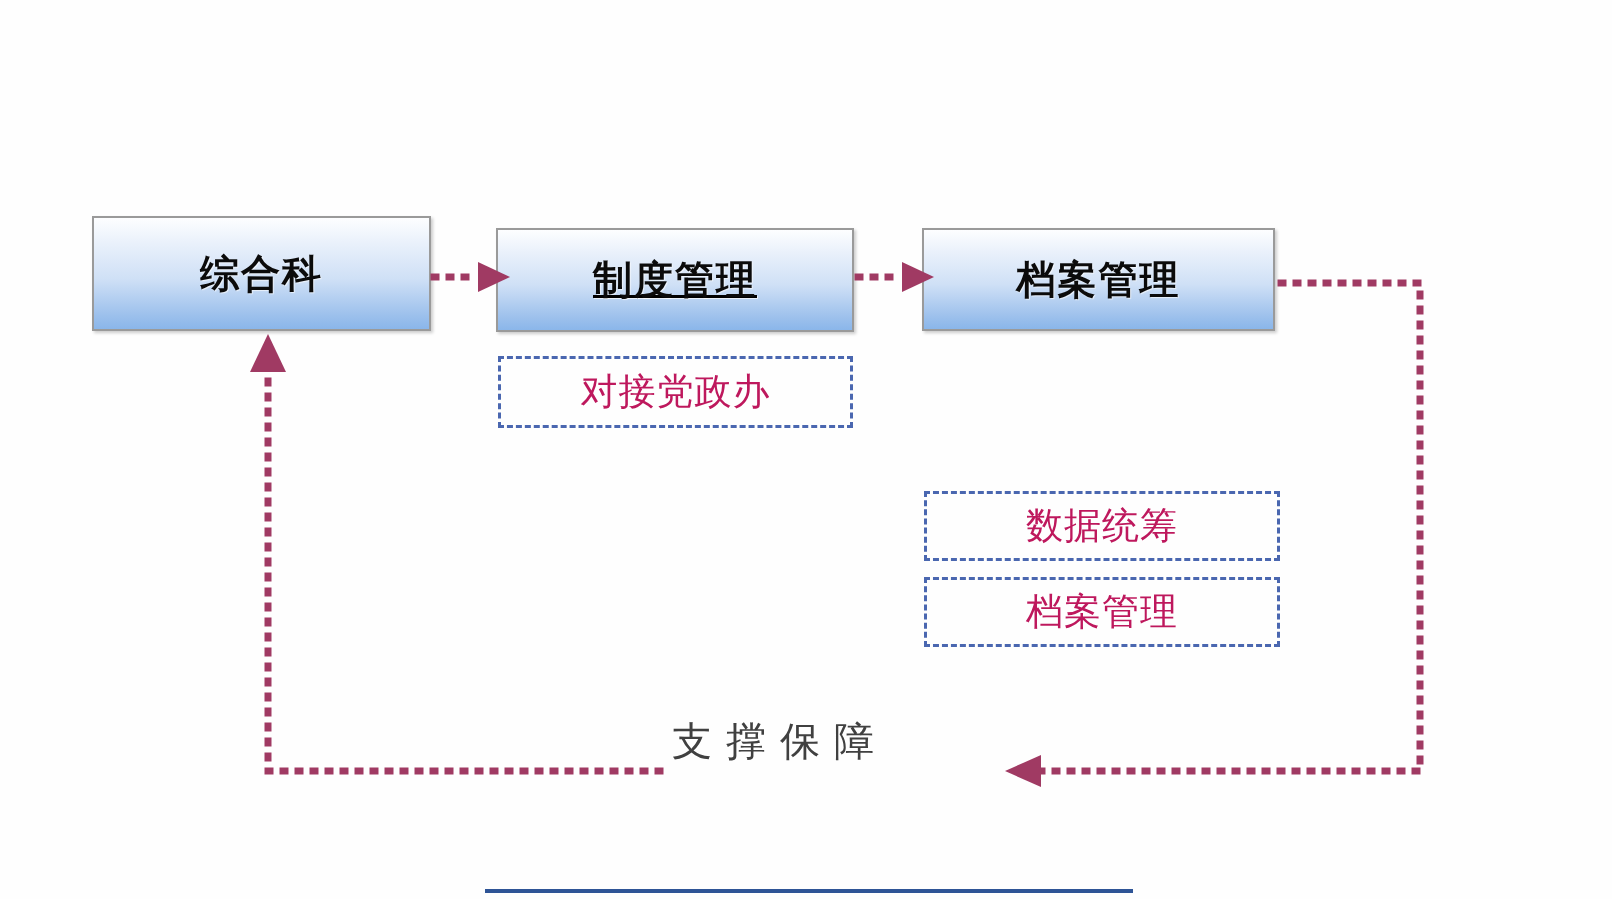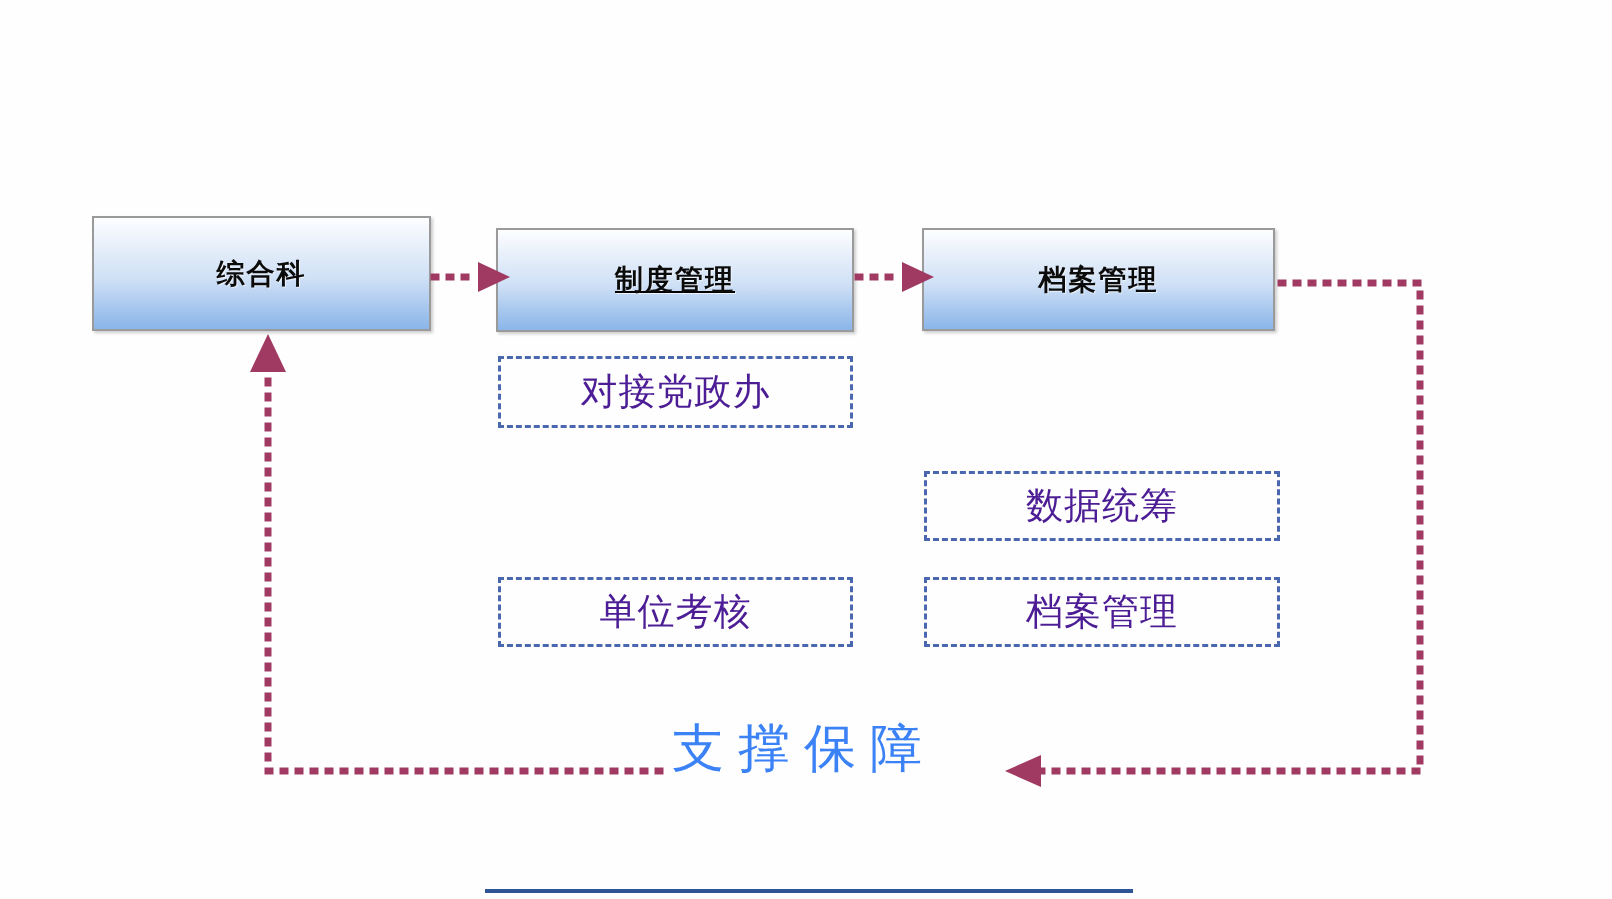--- a/index.html
+++ b/index.html
@@ -45,21 +45,21 @@
     position: absolute;
     box-sizing: border-box;
     background: linear-gradient(to bottom, #fdfeff 0%, #eaf1fb 22%, #cfe0f6 55%, #9cc0ec 88%, #8ab6ea 100%);
     border: 2px solid #9a9a9a;
     box-shadow: 2px 2px 3px rgba(0,0,0,0.20);
     display: flex;
     align-items: center;
     justify-content: center;
   }
   .proc-box .label {
-    font-size: 28px;
+    font-size: 39px;
     font-weight: bold;
     color: #0b0b0b;
     letter-spacing: 2px;
     white-space: nowrap;
     text-shadow: 1px 1px 1px rgba(255,255,255,0.65);
   }
   #box-zonghe  { left: 92px;  top: 216px; width: 339px; height: 115px; }
   #box-zhidu   { left: 496px; top: 228px; width: 358px; height: 104px; text-decoration: underline; }
   #box-dangan  { left: 922px; top: 228px; width: 353px; height: 103px; }
 
@@ -69,50 +69,50 @@
     box-sizing: border-box;
     background: transparent;
     border: 3px dashed #4a67b0;
     display: flex;
     align-items: center;
     justify-content: center;
   }
   .sub-box .label {
     font-size: 37px;
     font-weight: normal;
-    color: #4c1d95;
+    color: #be185d;
     letter-spacing: 1px;
     white-space: nowrap;
   }
   
   #sub-m-0 { left: 498px; top: 356px; width: 355px; height: 72px; }
   #sub-m-1 { left: 498px; top: 471px; width: 355px; height: 70px; }
   #sub-m-2 { left: 498px; top: 577px; width: 355px; height: 70px; }
   
   #sub-r-0 { left: 924px; top: 356px; width: 356px; height: 72px; }
-  #sub-r-1 { left: 924px; top: 471px; width: 356px; height: 70px; }
+  #sub-r-1 { left: 924px; top: 491px; width: 356px; height: 70px; }
   #sub-r-2 { left: 924px; top: 577px; width: 356px; height: 70px; }
 
   
   #connectors {
     position: absolute;
     left: 0; top: 0;
     width: 1612px;
     height: 899px;
     pointer-events: none;
   }
 
   
   #support-text {
     position: absolute;
     left: 672px;
     top: 714px;
-    font-size: 52px;
+    font-size: 40px;
     font-weight: normal;
-    color: #3b82f6;
+    color: #404040;
     letter-spacing: 14px;
     white-space: nowrap;
   }
 
   
   #bottom-rule {
     position: absolute;
     left: 485px;
     top: 889px;
     width: 648px;
@@ -131,23 +131,20 @@
   </div>
   <div class="proc-box" id="box-zhidu">
     <span class="label">制度管理</span>
   </div>
   <div class="proc-box" id="box-dangan">
     <span class="label">档案管理</span>
   </div>
 
   <div class="sub-box" id="sub-m-0">
     <span class="label">对接党政办</span>
-  </div>
-  <div class="sub-box" id="sub-m-2">
-    <span class="label">单位考核</span>
   </div>
 
   <div class="sub-box" id="sub-r-1">
     <span class="label">数据统筹</span>
   </div>
   <div class="sub-box" id="sub-r-2">
     <span class="label">档案管理</span>
   </div>
 
   <svg id="connectors" viewBox="0 0 1612 899">

